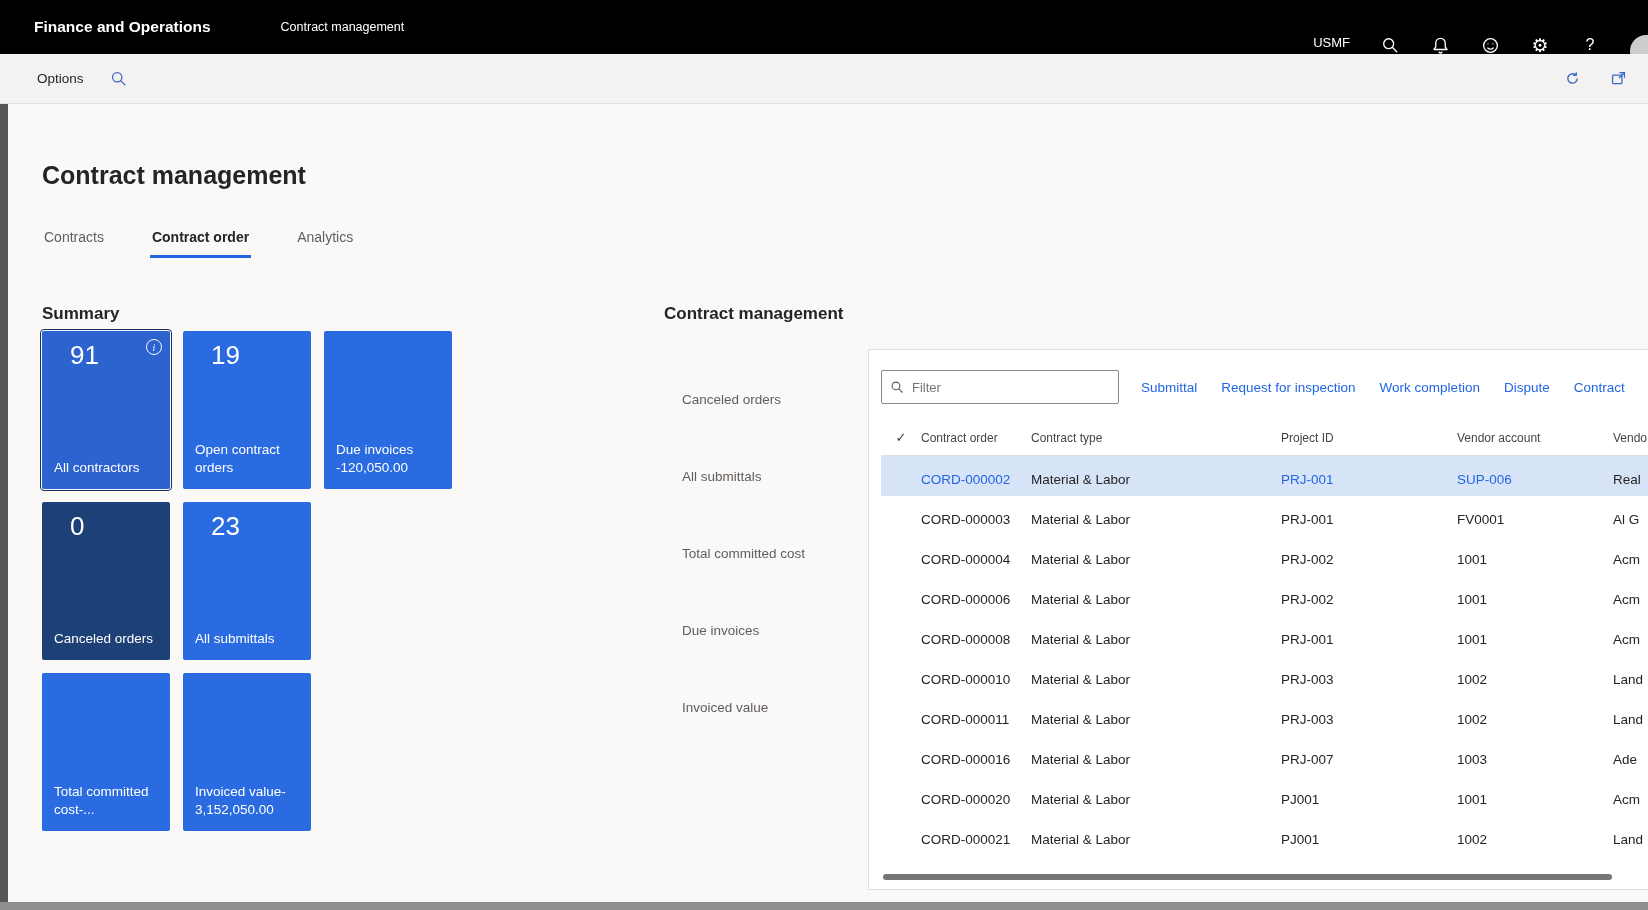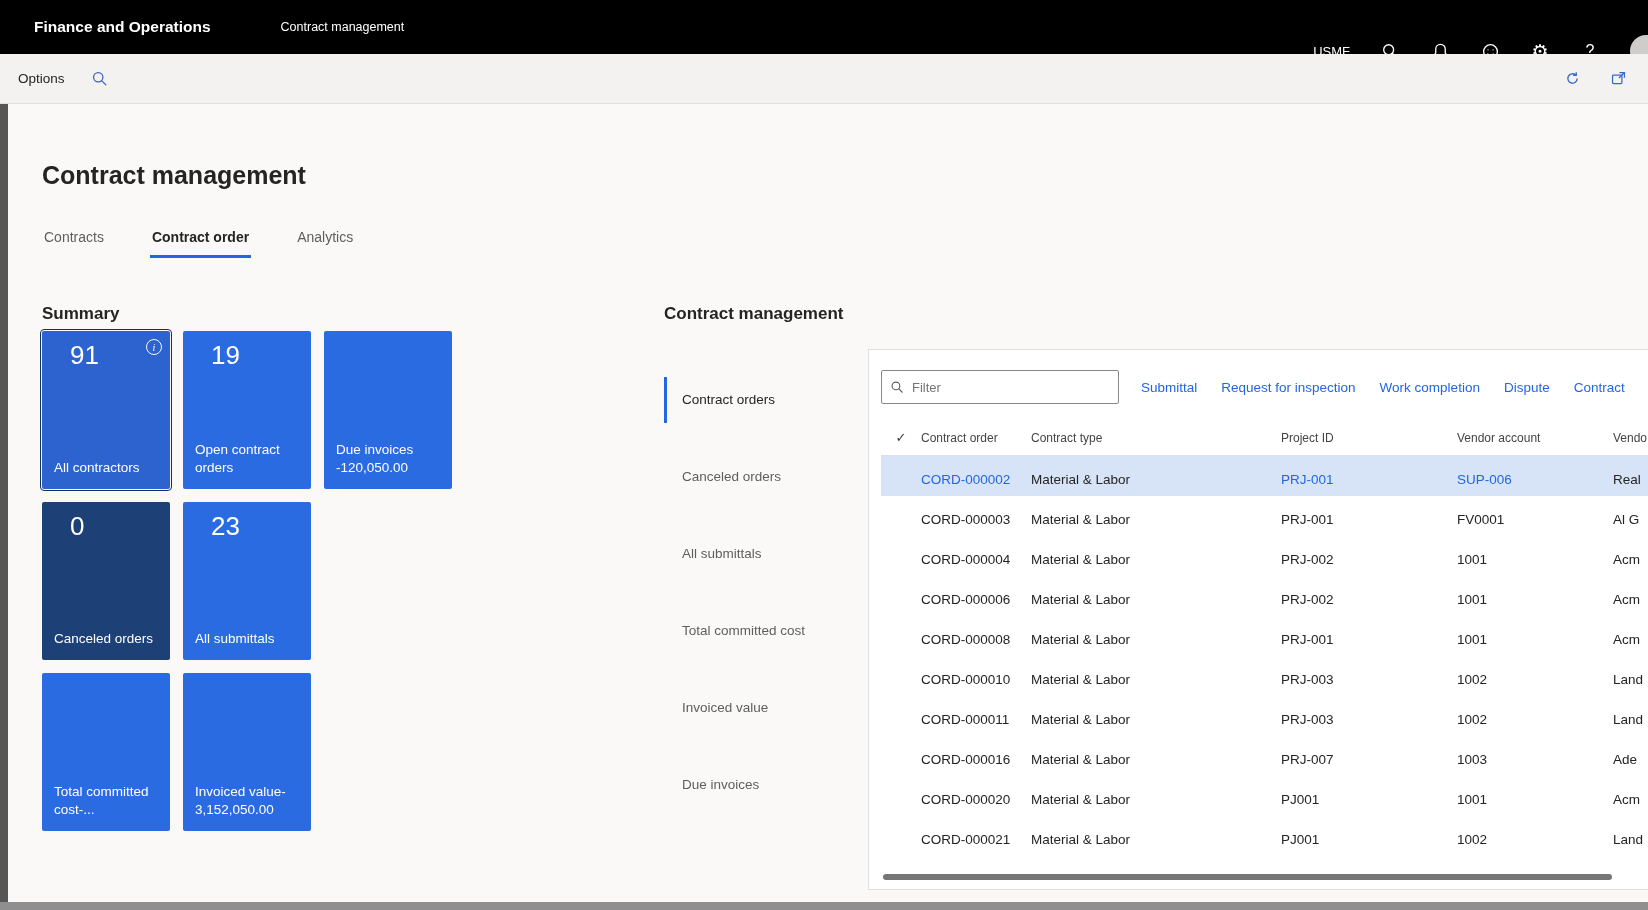--- a/index.html
+++ b/index.html
@@ -16,29 +16,29 @@
   html,body{margin:0;padding:0;}
   body{
     width:1648px;height:910px;overflow:hidden;position:relative;
     font-family:"Liberation Sans","DejaVu Sans",sans-serif;
     background:#faf9f8;color:var(--text);
   }
   
   .topbar{height:54px;background:#000;color:#fff;display:flex;align-items:center;padding-left:34px;overflow:hidden;}
   .app-title{font-size:15.5px;font-weight:700;margin-right:70px;white-space:nowrap;cursor:pointer;}
   .crumb{font-size:12.5px;white-space:nowrap;cursor:pointer;}
-  .topbar-right{margin-left:auto;display:flex;align-items:center;gap:30px;margin-top:48px;}
+  .topbar-right{margin-left:auto;display:flex;align-items:flex-start;gap:30px;margin-top:48px;}
   .company{font-size:13px;cursor:pointer;}
   .tb-icon{width:20px;height:20px;display:flex;align-items:center;justify-content:center;color:#fff;cursor:pointer;}
   .gear-glyph{font-size:19px;line-height:1;}
   .help-glyph{font-size:16px;line-height:1;}
   .avatar{width:32px;height:32px;border-radius:50%;background:#cfcdcb;flex:none;margin-right:-14px;cursor:pointer;}
   
   .ribbon{height:50px;background:#f3f2f1;border-bottom:1px solid var(--border);display:flex;align-items:center;padding:0 20px 0 18px;}
-  .options{font-size:13.5px;margin-right:26px;cursor:pointer;}
+  .options{font-size:13.5px;margin-right:26px;cursor:pointer;margin-left:19px;}
   .ribbon-search{color:#3c62c4;display:flex;cursor:pointer;}
   .ribbon-right{margin-left:auto;display:flex;align-items:center;gap:26px;color:#3b69c7;}
   .ribbon-right .tb-icon{color:#3b69c7;}
   
   .content{display:flex;height:806px;}
   .nav-strip{width:8px;background:#565656;flex:none;cursor:pointer;}
   main{flex:1;min-width:0;padding-left:26px;display:flex;flex-direction:column;}
   .page-title{font-size:25px;font-weight:700;margin:56px 0 0 8px;line-height:30px;}
   .tabs{display:flex;gap:44px;margin:33px 0 0 8px;}
   .tab{background:none;border:none;font-family:inherit;font-size:14px;color:var(--muted);padding:6px 2px 10px;cursor:pointer;border-bottom:3px solid transparent;}
@@ -186,26 +186,25 @@
               <div class="tile-value"></div>
               <div class="tile-label">Invoiced value- 3,152,050.00</div>
             </div>
           </div>
       </section>
 
       <section class="panel-col">
         <h2 class="section-heading">Contract management</h2>
         <div class="panel-body">
           <div class="vtabs" id="vtabs">
-              <div class="vtab active">Contract orders</div>
               <div class="vtab">Canceled orders</div>
               <div class="vtab">All submittals</div>
               <div class="vtab">Total committed cost</div>
+              <div class="vtab">Due invoices</div>
               <div class="vtab">Invoiced value</div>
-              <div class="vtab">Due invoices</div>
             </div>
           <div class="grid-card">
             <div class="grid-toolbar">
               <div class="filter-box">
                 <span class="icon">
                   <svg viewBox="0 0 20 20" width="14" height="14">
                       <circle cx="8.5" cy="8.5" r="5.5" fill="none" stroke="currentColor" stroke-width="1.6"></circle>
                       <line x1="12.8" y1="12.8" x2="17.5" y2="17.5" stroke="currentColor" stroke-width="1.6" stroke-linecap="round"></line>
                     </svg>
                 </span>

